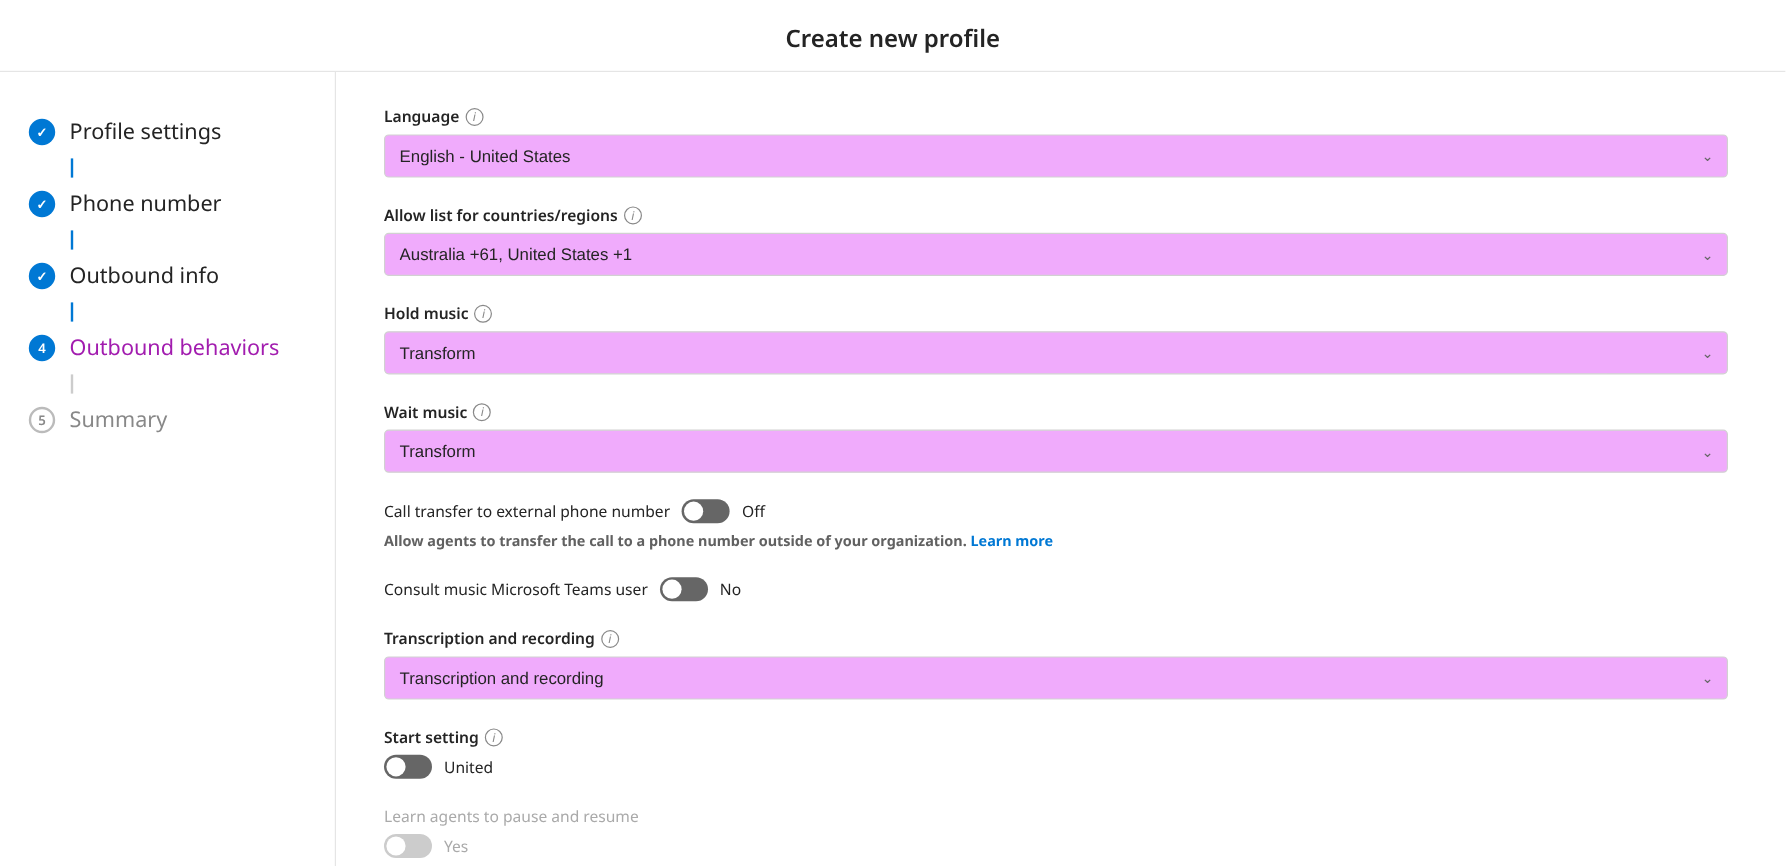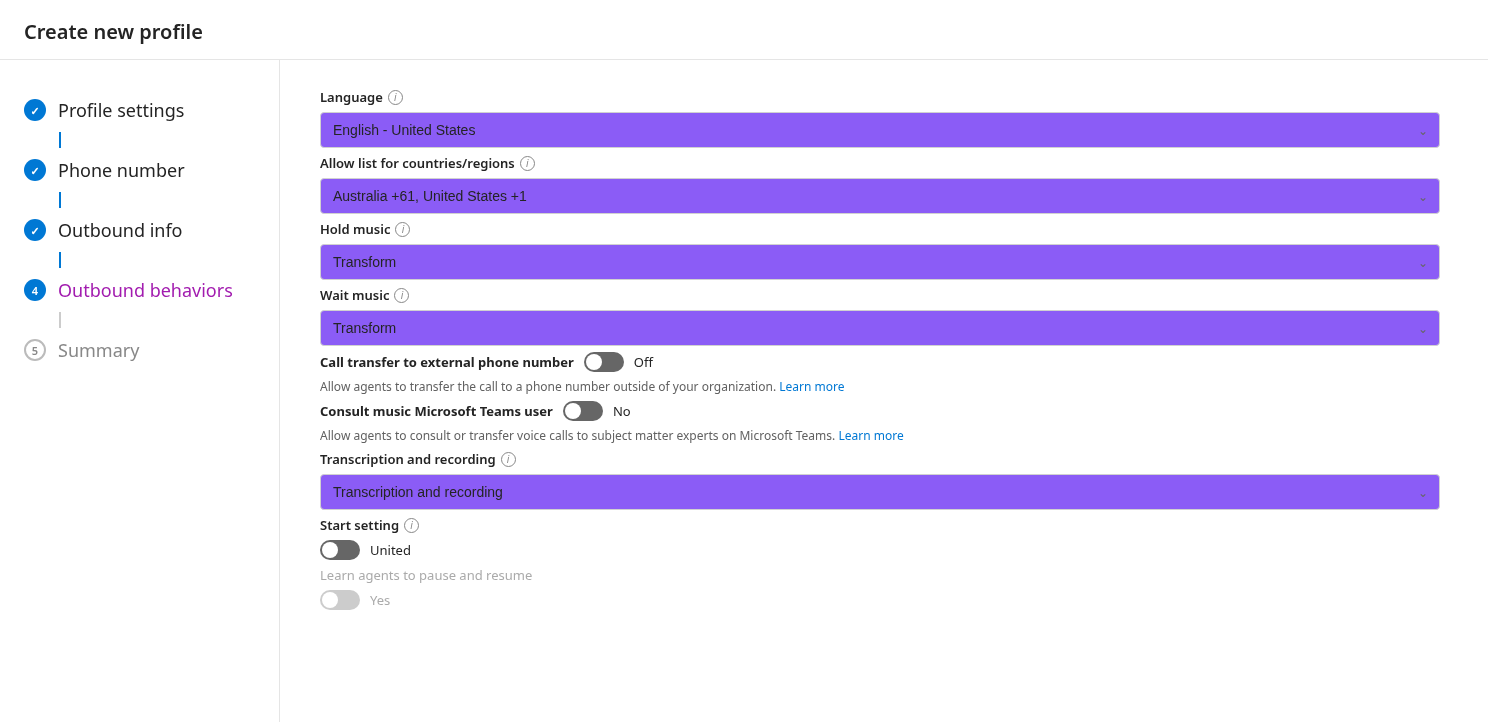--- a/index.html
+++ b/index.html
@@ -10,20 +10,21 @@
       font-size: 14px;
     }
     .page-header {
       padding: 18px 24px 14px 24px;
       border-bottom: 1px solid #e5e5e5;
     }
     .page-header h1 {
       font-size: 20px;
       font-weight: 600;
       color: #242424;
+      text-align: center;
     }
     .layout {
       display: flex;
       height: calc(100vh - 54px);
     }
     .sidebar {
       width: 280px;
       border-right: 1px solid #e5e5e5;
       padding: 28px 0 0 24px;
       flex-shrink: 0;
@@ -82,21 +83,21 @@
     }
     .sidebar-connector.inactive {
       background: #ccc;
     }
     .main-content {
       flex: 1;
       padding: 28px 40px;
       overflow-y: auto;
     }
     .field-group {
-      margin-bottom: 6px;
+      margin-bottom: 22px;
     }
     .field-label {
       font-size: 13px;
       font-weight: 600;
       color: #242424;
       margin-bottom: 6px;
       display: flex;
       align-items: center;
       gap: 5px;
     }
@@ -116,21 +117,21 @@
     }
     .select-wrapper {
       position: relative;
       max-width: 1120px;
     }
     .select-wrapper select {
       width: 100%;
       height: 36px;
       border: 1px solid #d1d1d1;
       border-radius: 4px;
-      background: #8b5cf6;
+      background: #f0abfc;
       padding: 0 36px 0 12px;
       font-size: 14px;
       color: #242424;
       appearance: none;
       cursor: pointer;
       outline: none;
     }
     .select-chevron {
       position: absolute;
       right: 12px;
@@ -141,21 +142,21 @@
       font-size: 12px;
     }
     .toggle-row {
       display: flex;
       align-items: center;
       gap: 10px;
       margin-bottom: 6px;
     }
     .toggle-label-text {
       font-size: 13px;
-      font-weight: 700;
+      font-weight: 400;
       color: #242424;
     }
     .toggle-state-text {
       font-size: 13px;
       color: #242424;
     }
     .toggle {
       position: relative;
       width: 40px;
       height: 20px;
@@ -196,20 +197,21 @@
     }
     .toggle.disabled .toggle-slider {
       background: #ccc;
       cursor: not-allowed;
     }
     .helper-text {
       font-size: 12px;
       color: #616161;
       margin-top: 4px;
       max-width: 800px;
+      font-weight: bold;
     }
     .helper-text a {
       color: #0078d4;
       text-decoration: none;
     }
   </style>
 </head>
 <body>
 
 <div class="page-header">
@@ -343,24 +345,20 @@
 
     <div class="field-group">
       <div class="toggle-row">
         <span class="toggle-label-text">Consult music Microsoft Teams user</span>
         <label class="toggle off">
           <input type="checkbox" style="">
           <span class="toggle-slider"></span>
         </label>
         <span class="toggle-state-text">No</span>
       </div>
-      <div class="helper-text">
-        <span>Allow agents to consult or transfer voice calls to subject matter experts on Microsoft Teams.</span>
-        <a href="#">Learn more</a>
-      </div>
     </div>
 
     <div class="field-group">
       <div class="field-label">
         <span>Transcription and recording</span>
         <span class="info-icon">i</span>
       </div>
       <div class="select-wrapper">
         <select>
           <option>Transcription and recording</option>

